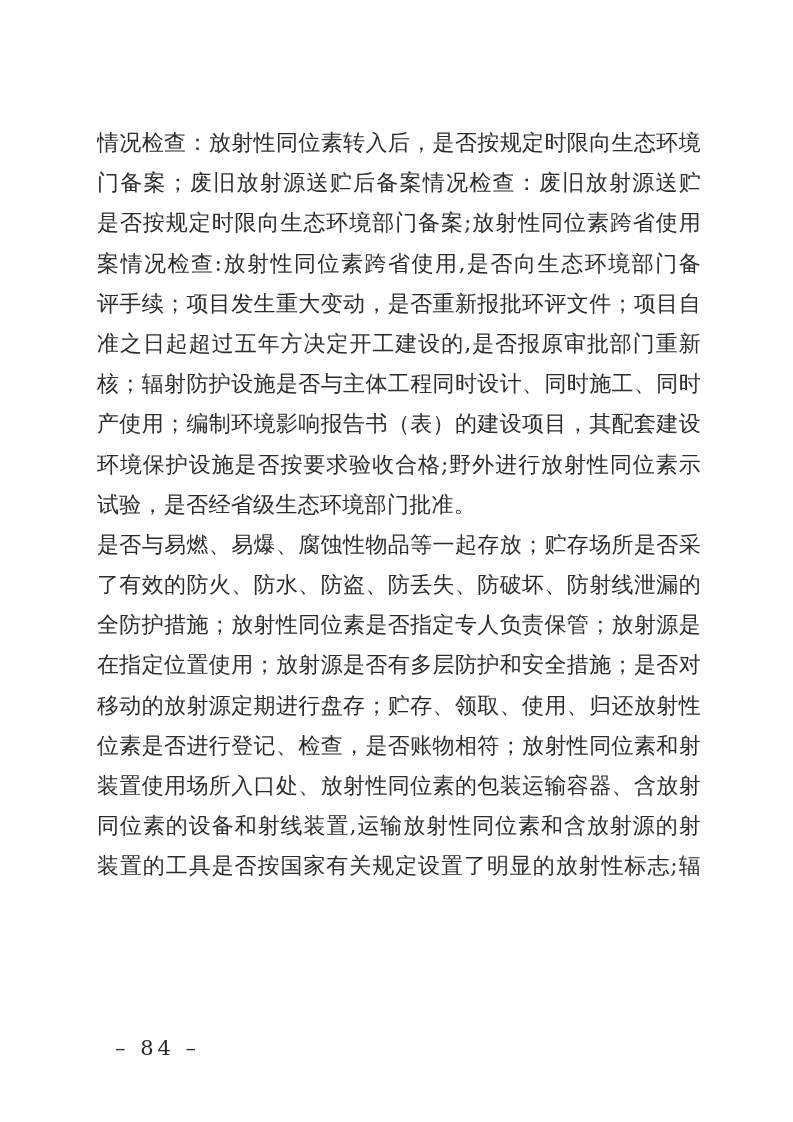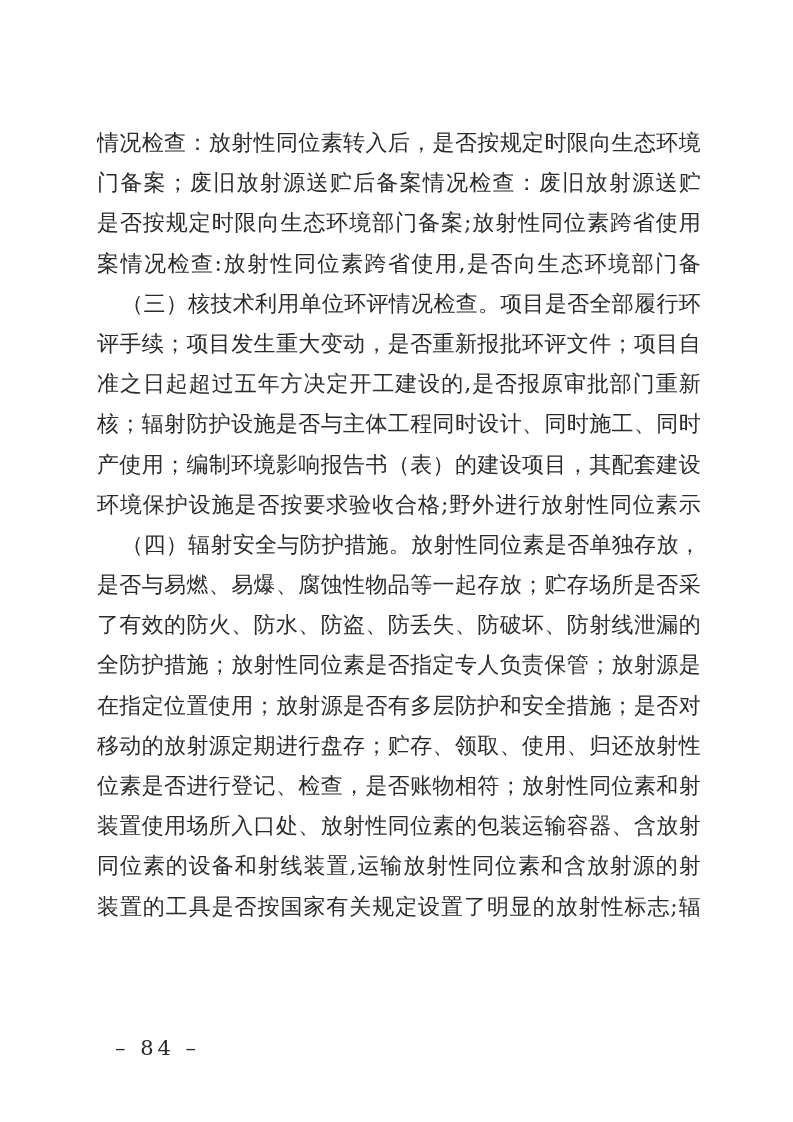--- a/index.html
+++ b/index.html
@@ -61,29 +61,28 @@
 <div class="page">
 
   <div class="text-block">
     <div class="paragraph">
         <div class="text-line">情况检查：放射性同位素转入后，是否按规定时限向生态环境部</div>
         <div class="text-line">门备案；废旧放射源送贮后备案情况检查：废旧放射源送贮后，</div>
         <div class="text-line">是否按规定时限向生态环境部门备案;放射性同位素跨省使用备</div>
         <div class="text-line">案情况检查:放射性同位素跨省使用,是否向生态环境部门备案。</div>
       </div>
     <div class="paragraph">
-        <div class="text-line indent">（三）核技术利用单位环评情况检查。项目是否全部履行环</div>
         <div class="text-line">评手续；项目发生重大变动，是否重新报批环评文件；项目自批</div>
         <div class="text-line">准之日起超过五年方决定开工建设的,是否报原审批部门重新审</div>
         <div class="text-line">核；辐射防护设施是否与主体工程同时设计、同时施工、同时投</div>
         <div class="text-line">产使用；编制环境影响报告书（表）的建设项目，其配套建设的</div>
         <div class="text-line">环境保护设施是否按要求验收合格;野外进行放射性同位素示踪</div>
+        <div class="text-line no-fill">试验，是否经省级生态环境部门批准。</div>
       </div>
     <div class="paragraph">
-        <div class="text-line indent">（四）辐射安全与防护措施。放射性同位素是否单独存放，</div>
         <div class="text-line">是否与易燃、易爆、腐蚀性物品等一起存放；贮存场所是否采取</div>
         <div class="text-line">了有效的防火、防水、防盗、防丢失、防破坏、防射线泄漏的安</div>
         <div class="text-line">全防护措施；放射性同位素是否指定专人负责保管；放射源是否</div>
         <div class="text-line">在指定位置使用；放射源是否有多层防护和安全措施；是否对可</div>
         <div class="text-line">移动的放射源定期进行盘存；贮存、领取、使用、归还放射性同</div>
         <div class="text-line">位素是否进行登记、检查，是否账物相符；放射性同位素和射线</div>
         <div class="text-line">装置使用场所入口处、放射性同位素的包装运输容器、含放射性</div>
         <div class="text-line">同位素的设备和射线装置,运输放射性同位素和含放射源的射线</div>
         <div class="text-line">装置的工具是否按国家有关规定设置了明显的放射性标志;辐射</div>
       </div>

